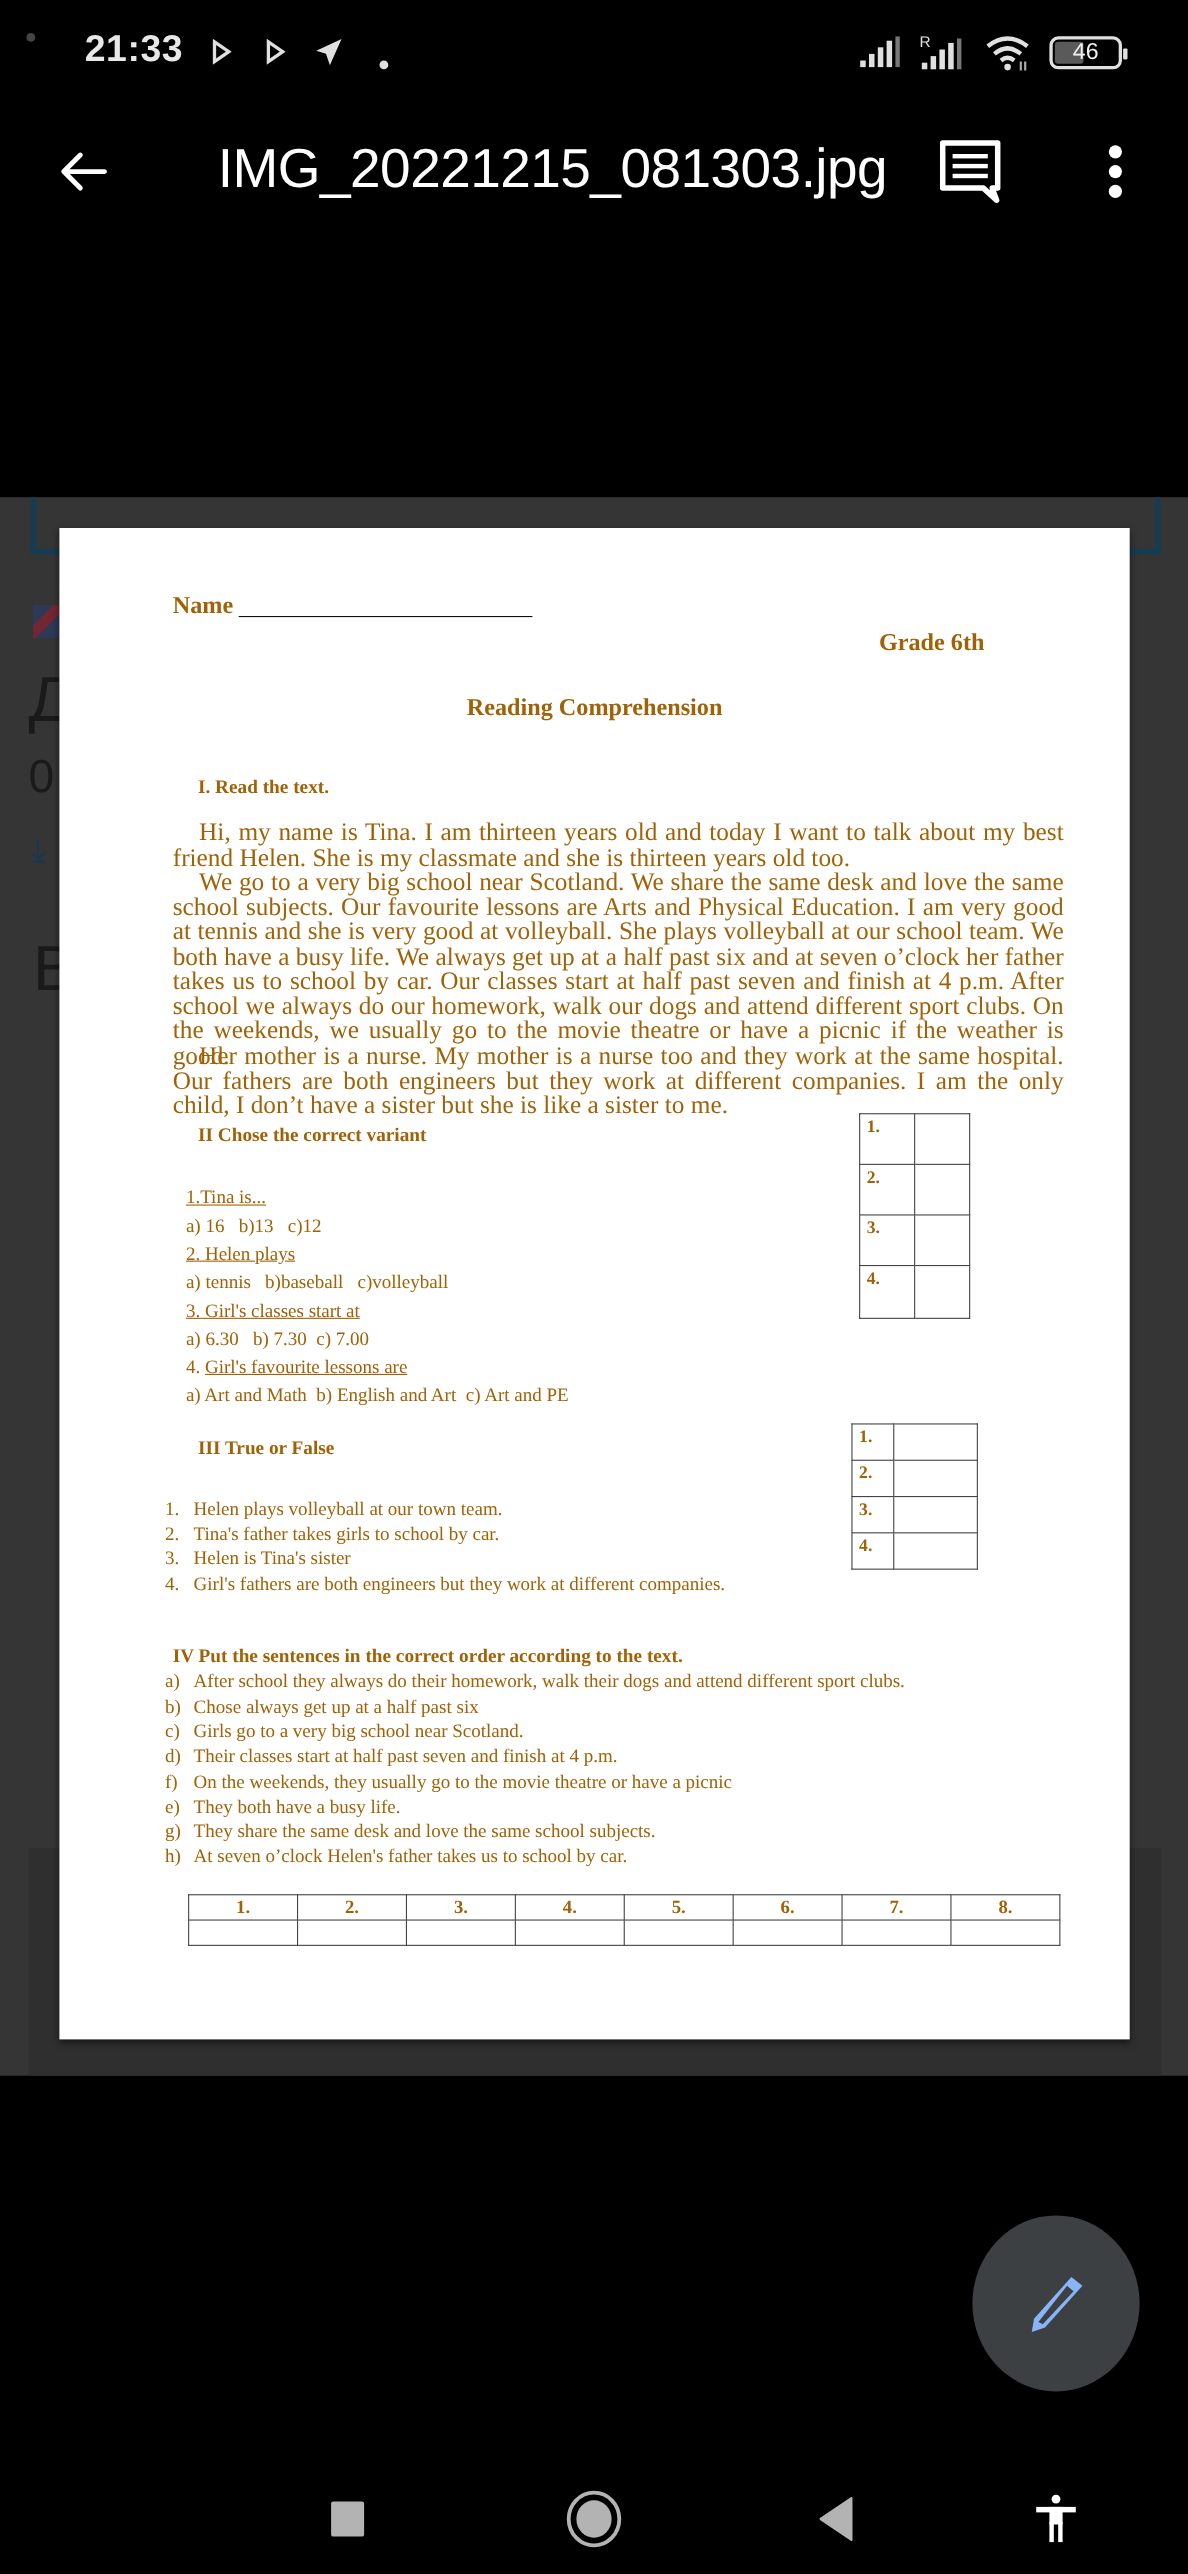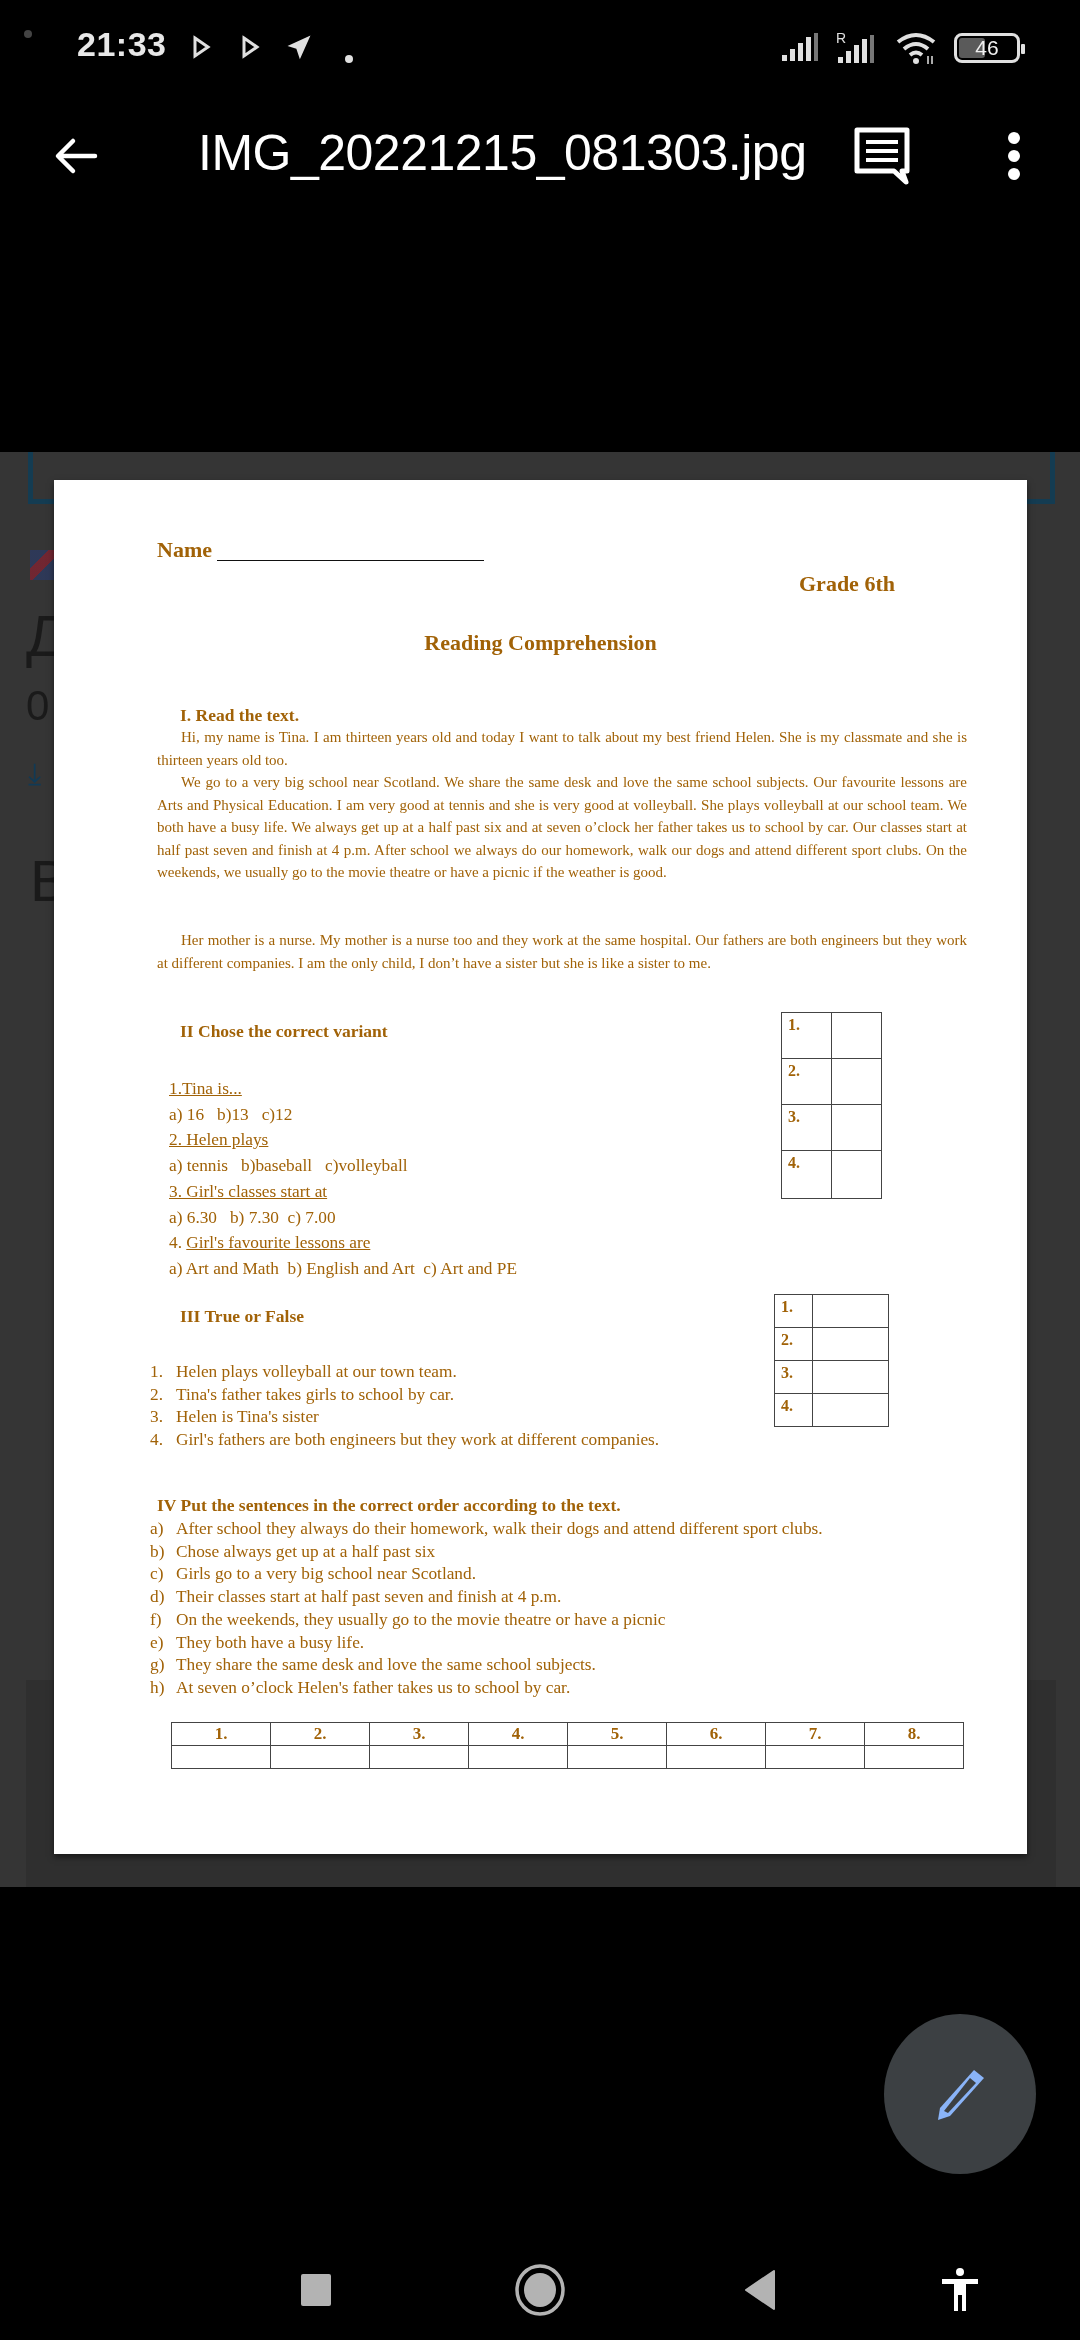--- a/index.html
+++ b/index.html
@@ -33,21 +33,21 @@
   .bg-darker-panel { position: absolute; left: 26px; top: 1228px; width: 1030px; height: 210px; background: #2f2f2f; }
 
   .doc-page { position: absolute; left: 54px; top: 28px; width: 973px; height: 1374px; background: #fff; box-shadow: 0 3px 6px rgba(0,0,0,.5); color: #a16207; font-family: "Liberation Serif", serif; }
 
   .doc-name { position: absolute; left: 103px; top: 57px; font-size: 22px; font-weight: 700; }
   .name-line { position: absolute; left: 163px; top: 80px; width: 267px; border-bottom: 1.5px solid #111; }
   .doc-grade { position: absolute; left: 745px; top: 57px; font-size: 22px; font-weight: 700; margin-top: 34px; }
   .doc-title { position: absolute; left: 0; width: 100%; top: 150px; text-align: center; font-size: 22px; font-weight: 700; }
 
   .sec-heading { position: absolute; font-size: 17.5px; font-weight: 700; }
-  .para { position: absolute; left: 103px; width: 810px; font-size: 15px; line-height: 22.5px; text-align: justify; }
+  .para { position: absolute; left: 103px; width: 810px; font-size: 23px; line-height: 22.5px; text-align: justify; margin-top: 20px; }
   .para .indent { display: inline-block; width: 24px; }
 
   .q-list { position: absolute; left: 115px; top: 596px; font-size: 17.3px; line-height: 25.7px; }
   .q-list .u { text-decoration: underline; }
 
   .ans-grid { position: absolute; border-collapse: collapse; font-family: "Liberation Serif", serif; }
   .ans-grid td { border: 1.6px solid #444; font-size: 16px; font-weight: 700; vertical-align: top; padding: 3px 6px; }
 
   .tf-list { position: absolute; left: 96px; top: 881px; font-size: 17.3px; line-height: 22.5px; }
   .tf-list .n { display: inline-block; width: 26px; }

